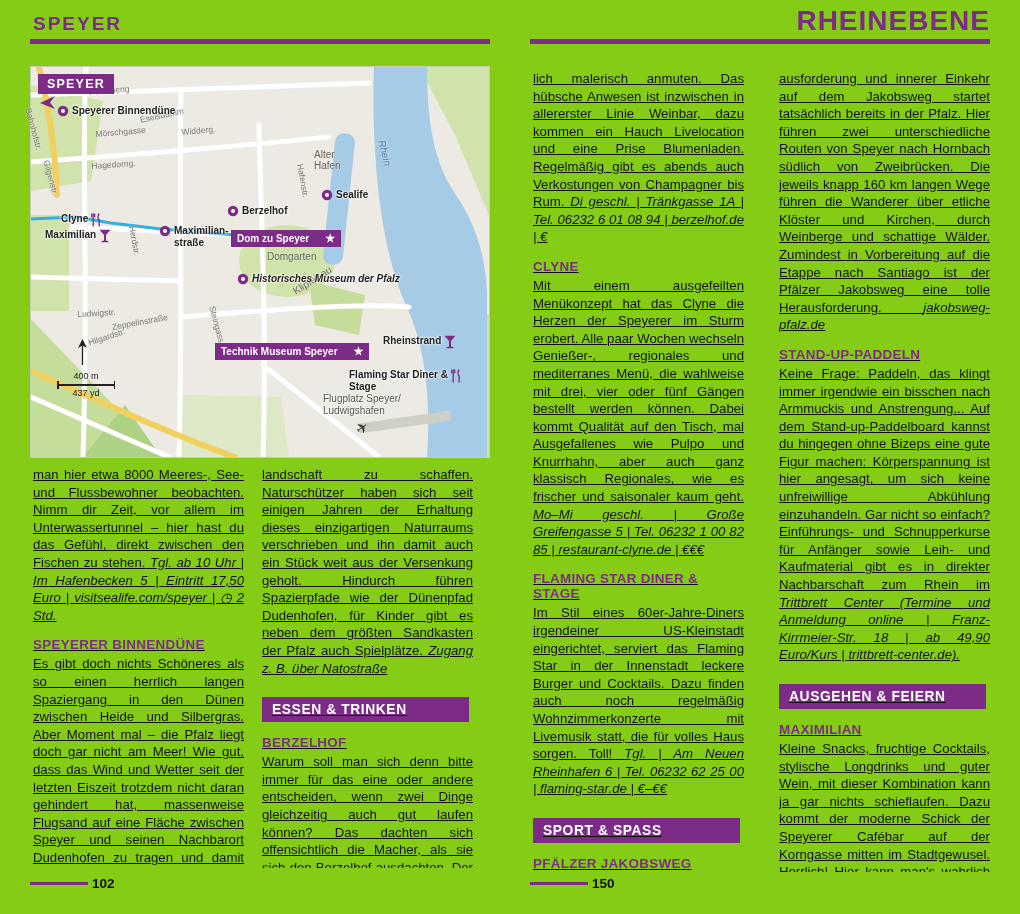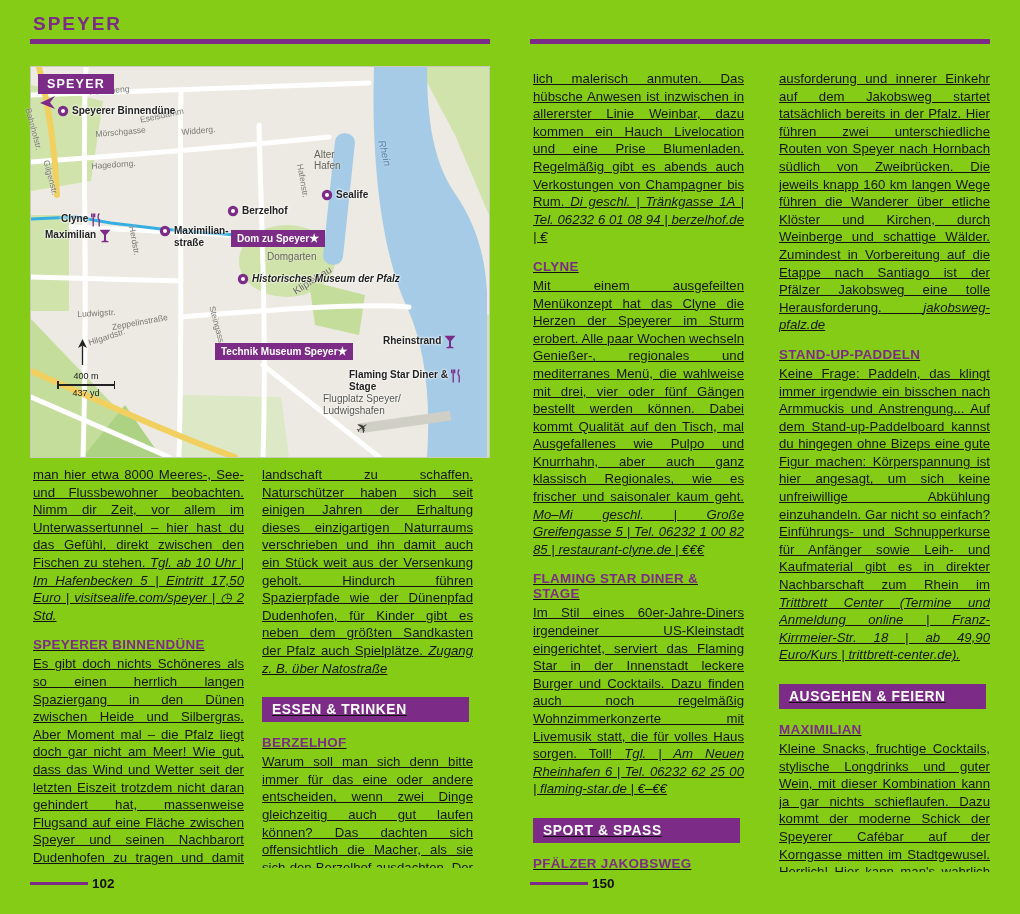--- a/index.html
+++ b/index.html
@@ -25,21 +25,21 @@
   .street-label { position:absolute; font-size:8.5px; color:#7a7a74; white-space:nowrap;
                   transform-origin:left top; text-shadow:0 0 2px #eceae2; }
   .area-label { position:absolute; font-size:10px; color:#66665e; white-space:pre-line;
                 transform-origin:left top; text-shadow:0 0 2px #eceae2; }
   .area-label.water { color:#4e7fae; font-style:italic; }
   .poi { position:absolute; display:flex; align-items:flex-start; gap:3px; z-index:4; }
   .poi .poi-label { font-size:10px; font-weight:bold; color:#222; line-height:1.15;
                     white-space:pre-line; text-shadow:0 0 3px #fff,0 0 3px #fff; }
   .poi.muted .poi-label { font-weight:normal; color:#55554e; }
   .poi.below { flex-direction:column; align-items:center; }
-  .poi-box { position:absolute; display:flex; align-items:center; gap:0; background:var(--purple);
+  .poi-box { position:absolute; display:flex; align-items:center; gap:16px; background:var(--purple);
              color:#fff; font-size:10px; font-weight:bold; padding:2px 6px; white-space:nowrap; z-index:6; }
   .poi-box .star { color:#fff; font-size:11px; }
   .icon-wrap { display:inline-flex; line-height:0; }
   .plane-glyph { font-size:15px; color:#3b3b36; transform:rotate(-35deg); display:inline-block; }
   .scale-group { position:absolute; left:22px; top:304px; width:66px; text-align:center; z-index:5; }
   .scale-label { font-size:9px; color:#222; line-height:1.2; }
   .scale-line { width:58px; height:2px; background:#222; margin:2px auto; position:relative; }
   .scale-line::before,.scale-line::after { content:""; position:absolute; top:-3px; width:1.5px; height:8px; background:#222; }
   .scale-line::before { left:0; } .scale-line::after { right:0; }
   .north-wrap { position:absolute; left:46px; top:272px; z-index:5; }
@@ -65,20 +65,21 @@
   .footer.left { left:30px; } .footer.right { left:530px; }
   .footer .rule { width:58px; height:3.5px; background:var(--purple); }
   .footer .num { font-weight:bold; font-size:13.5px; color:#111; }
 </style>
 </head>
 <body>
 
 <div id="page">
 
   <div class="hdr-title-left">SPEYER</div>
+  <div class="hdr-title-right">RHEINEBENE</div>
   <div class="hdr-rule-left"></div>
   <div class="hdr-rule-right"></div>
 
   <div id="map">
     <svg class="basemap" width="458" height="390" viewBox="0 0 458 390">
       <rect width="458" height="390" fill="#eceae2"></rect>
 
       <path d="M0,18 L72,34 L60,114 L0,124 Z" fill="#cfe3aa"></path>
       <rect x="0" y="148" width="38" height="96" fill="#cfe3aa"></rect>
       <path d="M0,252 L132,390 L0,390 Z" fill="#c4dd9b"></path>

